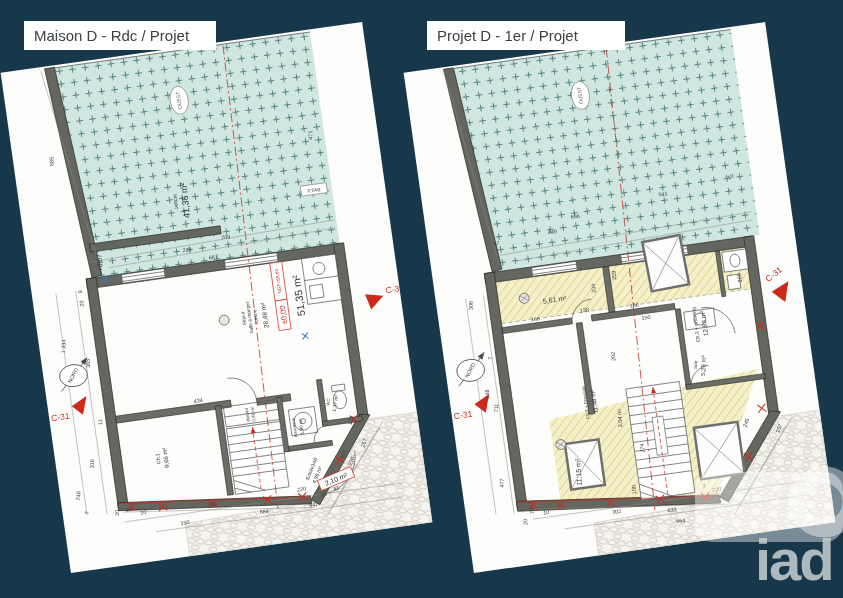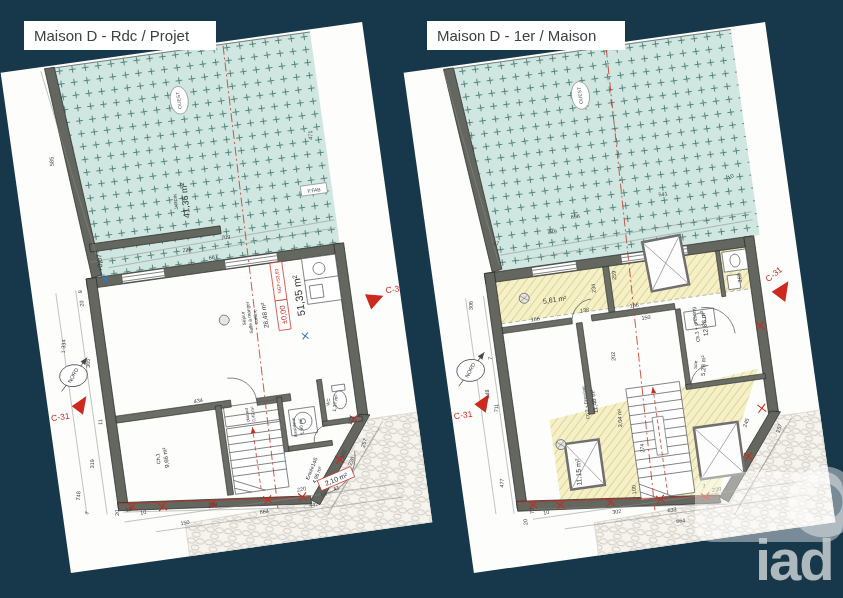--- a/index.html
+++ b/index.html
@@ -460,21 +460,21 @@
           <text x="150" y="466" transform="rotate(0 150 466)" font-size="5.5" text-anchor="middle" class="dim">302</text>
           <text x="205" y="472" transform="rotate(0 205 472)" font-size="5.5" text-anchor="middle" class="dim">633</text>
           <text x="212" y="484" transform="rotate(0 212 484)" font-size="5.5" text-anchor="middle" class="dim">664</text>
           <text x="252" y="458" transform="rotate(0 252 458)" font-size="5.5" text-anchor="middle" class="dim">220</text>
           <text x="240" y="453" transform="rotate(0 240 453)" font-size="5.5" text-anchor="middle" class="dim">7</text>
         </g>
     </svg>
   </div>
 
   <div class="titlebox titlebox-l">Maison D - Rdc / Projet</div>
-  <div class="titlebox titlebox-r">Maison D - 1er / Maison</div>
+  <div class="titlebox titlebox-r">Projet D - 1er / Projet</div>
 
   <div class="watermark">
     <svg width="160" height="168" viewBox="0 0 160 168">
       <rect x="12" y="42" width="148" height="70" rx="18" fill="#ffffff" opacity="0.42"></rect>
       <circle cx="141" cy="72" r="27" fill="none" stroke="#ffffff" stroke-width="17" opacity="0.42"></circle>
     </svg>
     <div class="brand">iad</div>
   </div>
 
 </div>

